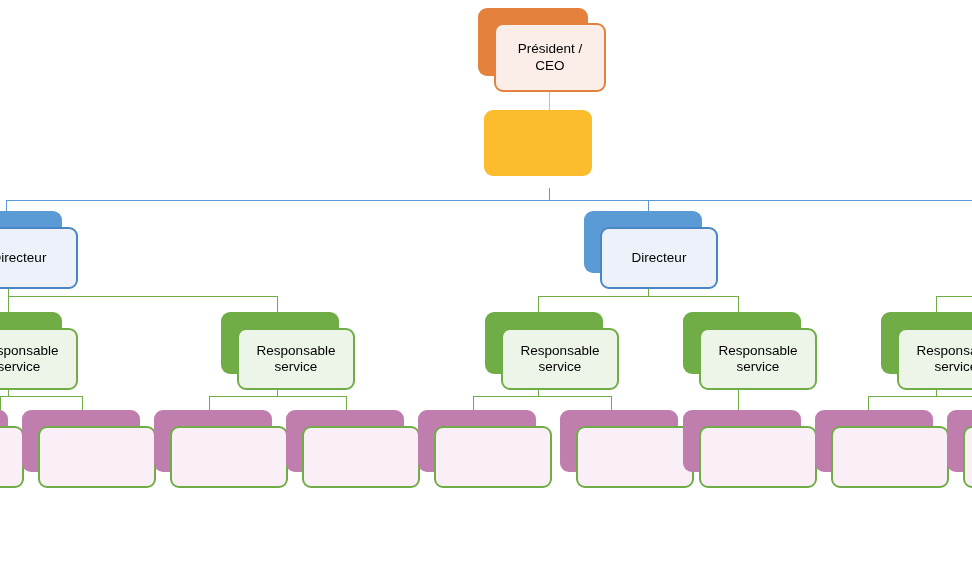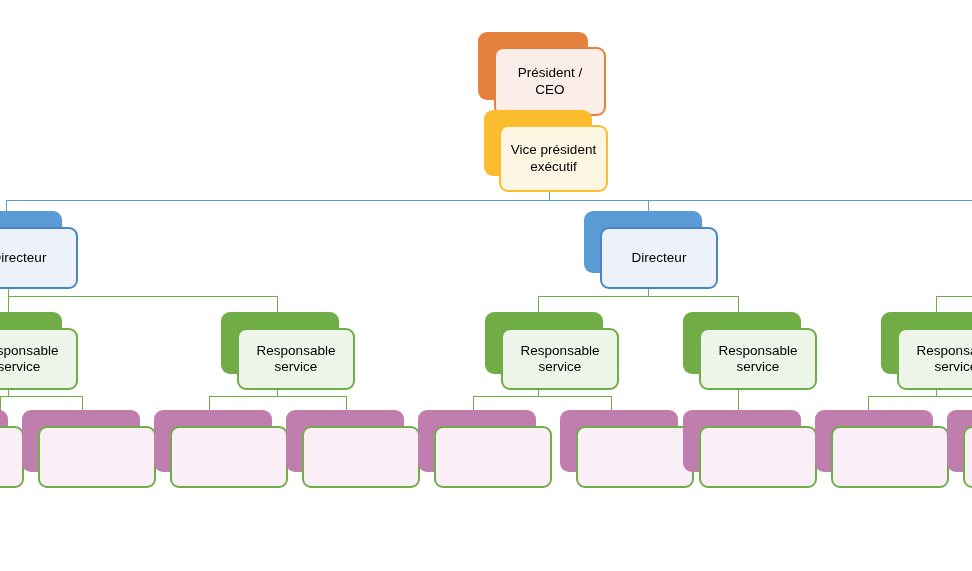--- a/index.html
+++ b/index.html
@@ -77,34 +77,30 @@
   <div class="conn v" style="left:611px;top:396px;height:16px;border-left-color:#70AD47;"></div>
 
   <div class="conn v" style="left:738px;top:385px;height:12px;border-left-color:#70AD47;"></div>
   <div class="conn h" style="left:738px;top:396px;width:1px;border-top-color:#70AD47;"></div>
   <div class="conn v" style="left:738px;top:396px;height:16px;border-left-color:#70AD47;"></div>
 
   <div class="conn v" style="left:936px;top:385px;height:12px;border-left-color:#70AD47;"></div>
   <div class="conn h" style="left:868px;top:396px;width:104px;border-top-color:#70AD47;"></div>
   <div class="conn v" style="left:868px;top:396px;height:16px;border-left-color:#70AD47;"></div>
 
-  <div class="node" style="left:478px;top:8px;width:128px;height:84px;margin-top:24px;">
+  <div class="node" style="left:478px;top:8px;width:128px;height:84px;">
     <div class="shadow" style="width:110px;height:68px;background:#E3813D;"></div>
     <div class="card" style="left:16px;top:15px;width:112px;height:69px;background:#FBEEE8;border-color:#E3813D;">
       <span class="txt" style="font-size:13.5px;">Président /
 CEO</span>
     </div>
   </div>
 
   <div class="node" style="left:484px;top:110px;width:124px;height:82px;">
     <div class="shadow" style="width:108px;height:66px;background:#FBBC2E;"></div>
-    <div class="card" style="left:15px;top:15px;width:109px;height:67px;background:#FDF6E3;border-color:#FBBC2E;">
-      <span class="txt" style="font-size:13.5px;">Vice président
-exécutif</span>
-    </div>
   </div>
 
   <div class="node" style="left:-56px;top:211px;width:134px;height:78px;">
     <div class="shadow" style="width:118px;height:62px;background:#5B9BD5;"></div>
     <div class="card" style="left:16px;top:16px;width:118px;height:62px;background:#EDF2FA;border-color:#4A86C5;">
       <span class="txt" style="font-size:13.5px;">Directeur</span>
     </div>
   </div>
 
   <div class="node" style="left:584px;top:211px;width:134px;height:78px;">

